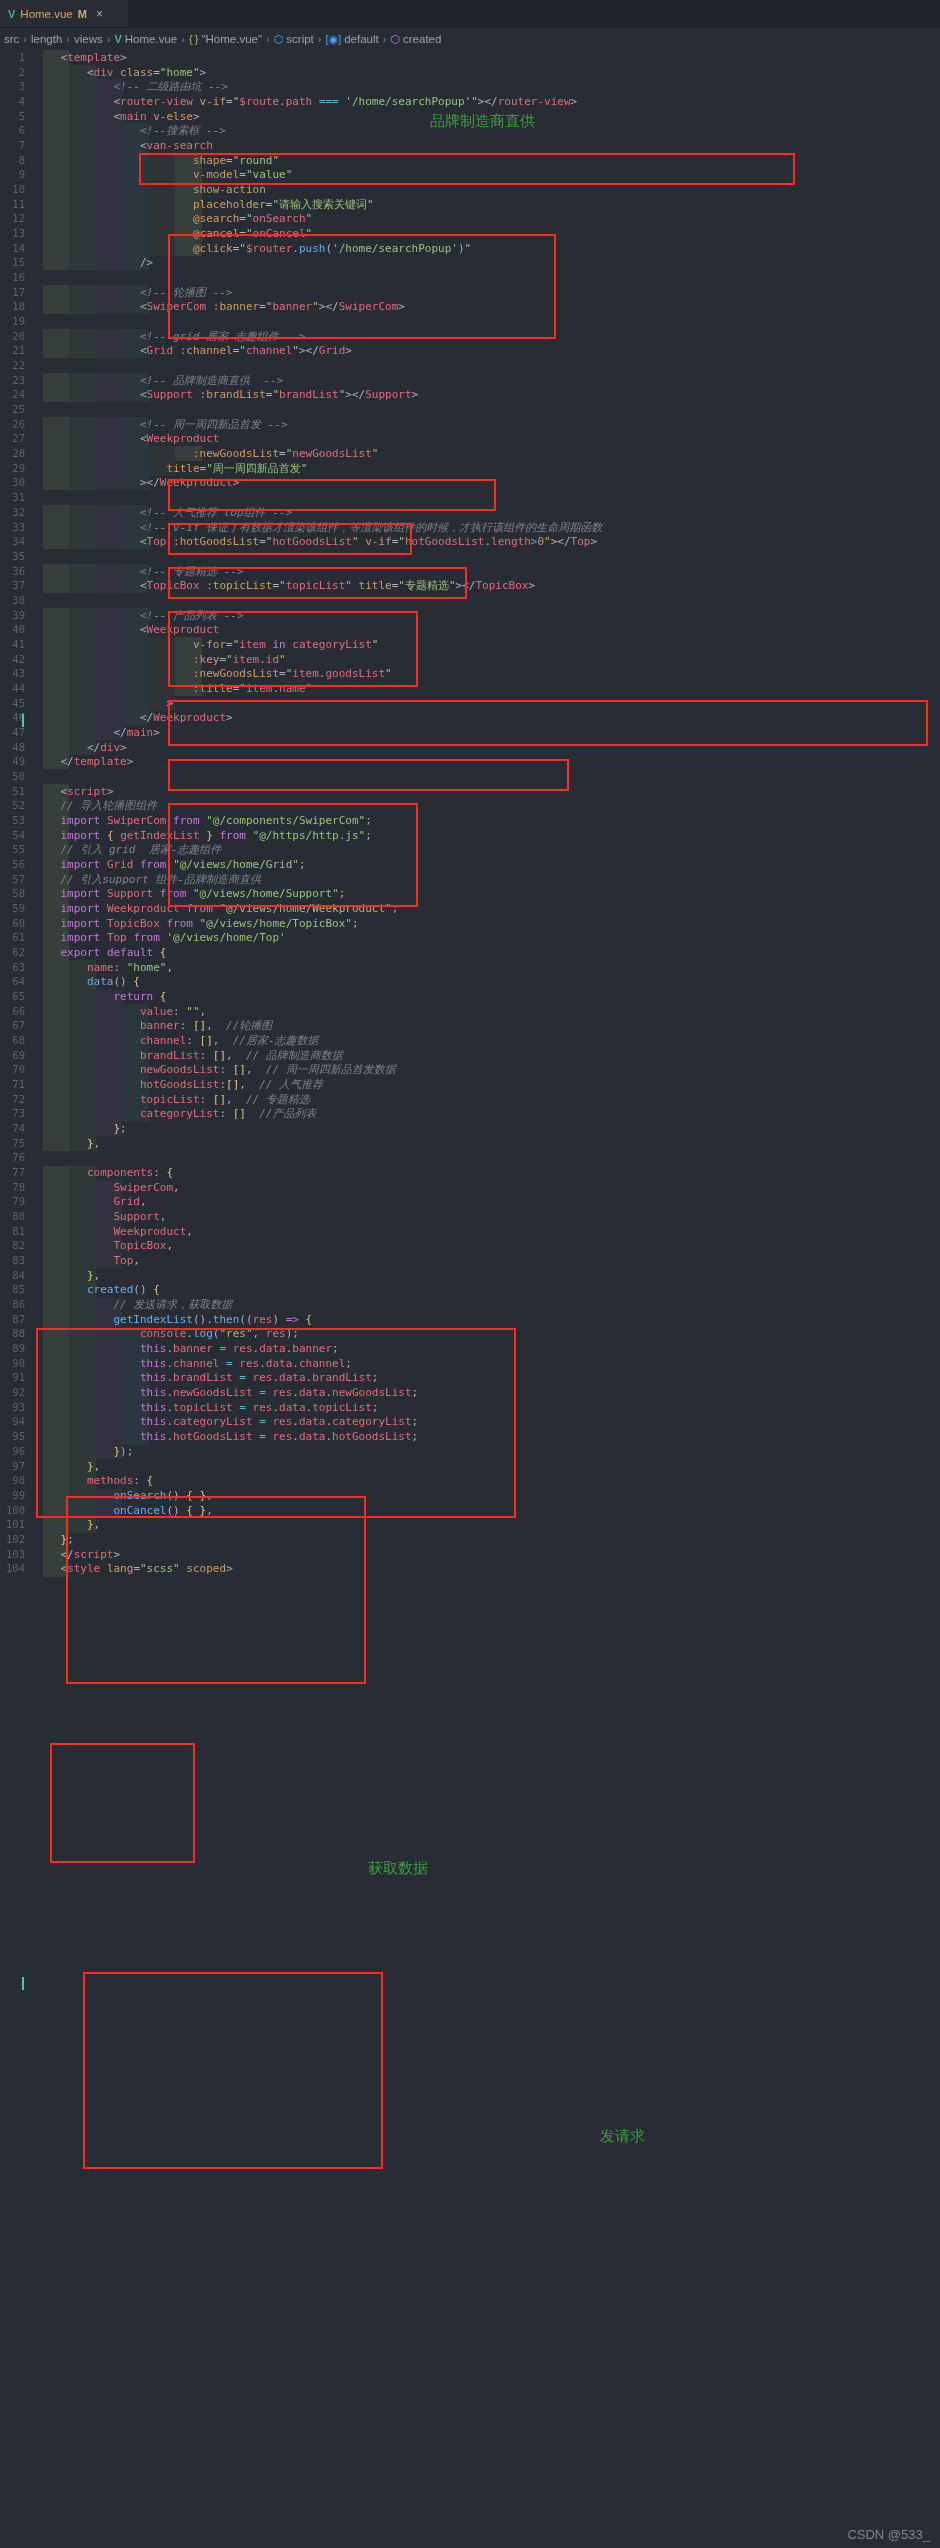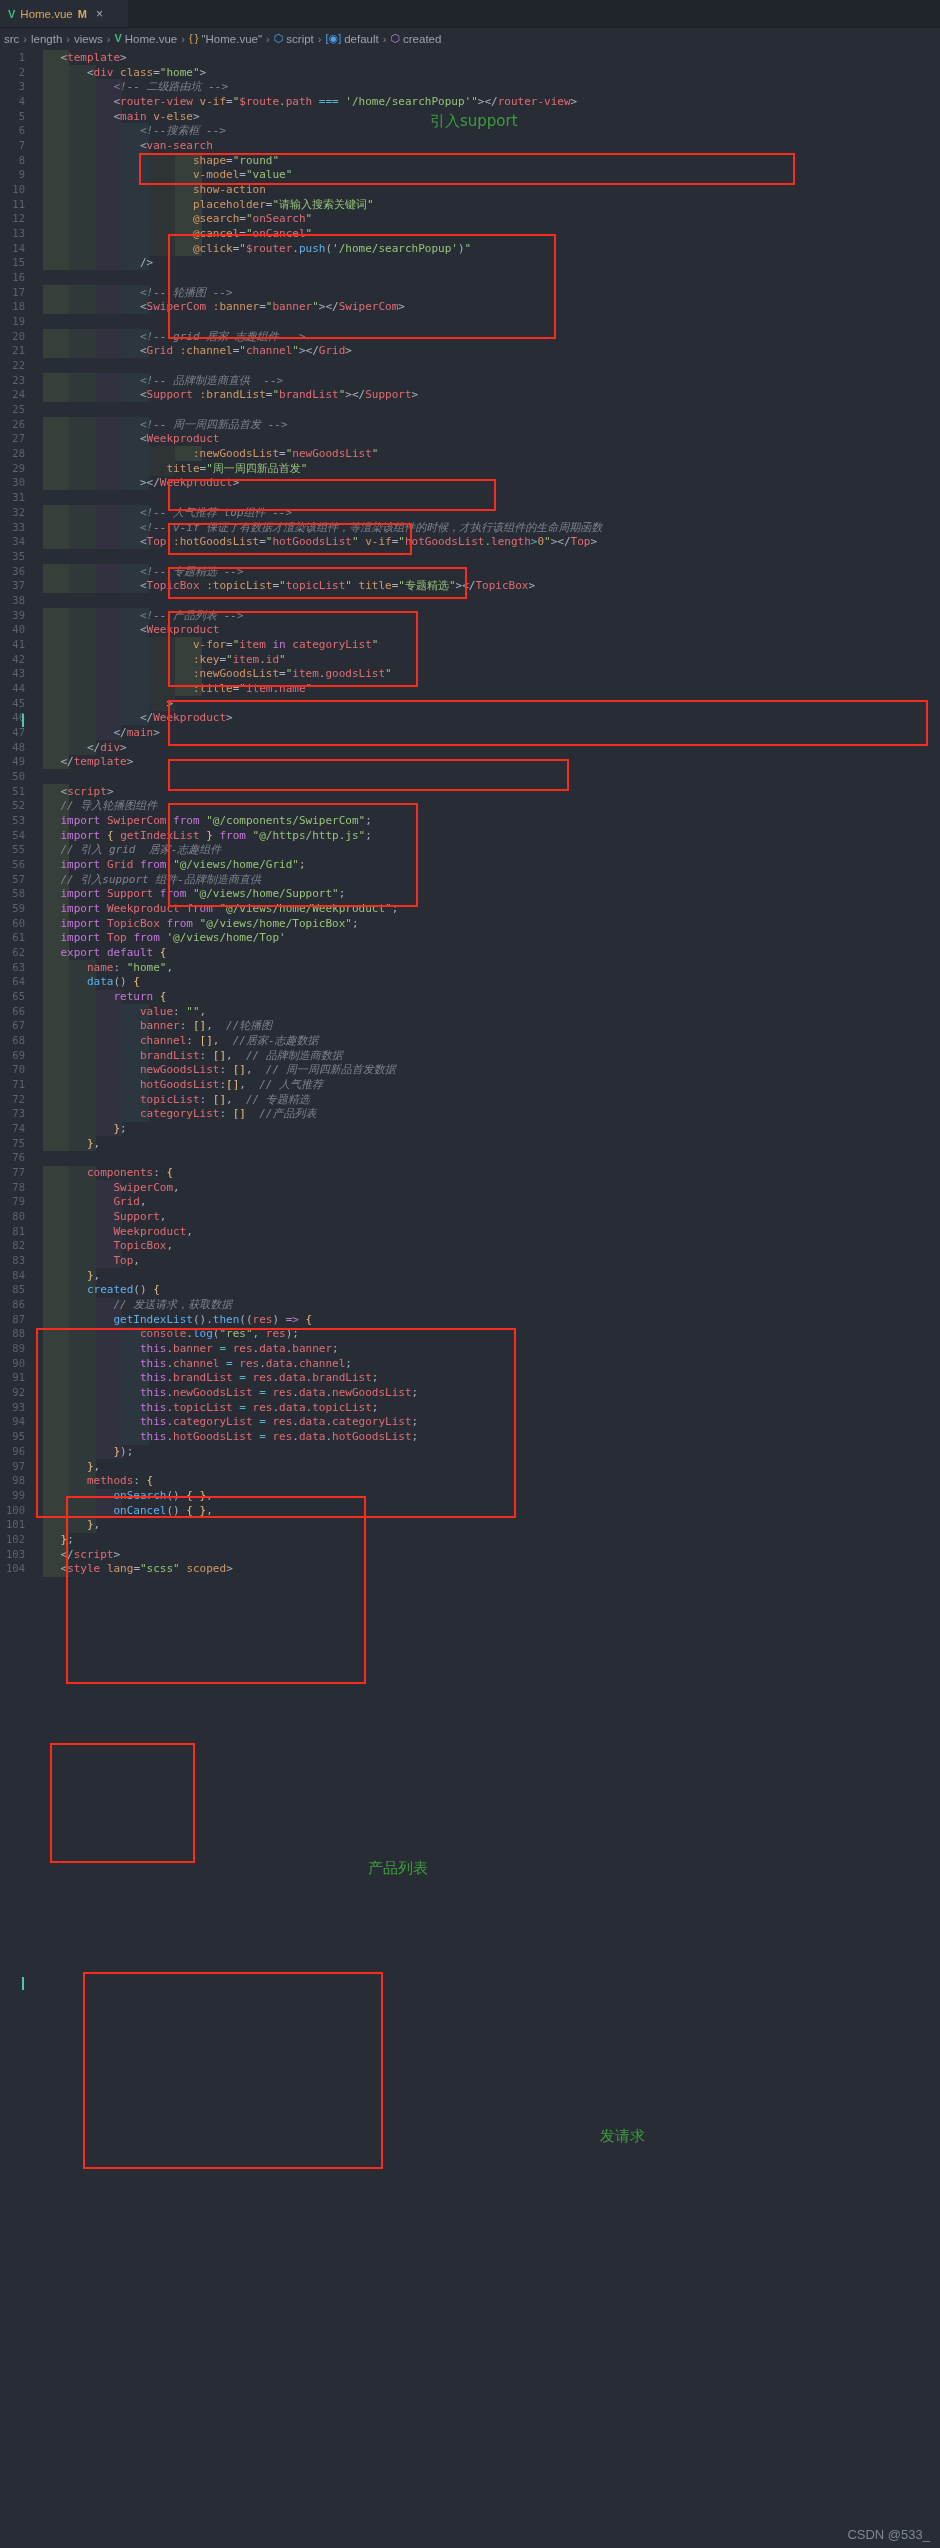--- a/index.html
+++ b/index.html
@@ -43,21 +43,21 @@
     background: #282c34;
     display: flex;
     align-items: center;
     padding-left: 4px;
     font-family: "Liberation Sans", sans-serif;
     font-size: 11.5px;
     color: #9aa2ae;
     white-space: nowrap;
     overflow: hidden;
   }
-  #breadcrumb .crumb { display: inline-flex; align-items: flex-start; gap: 3px; }
+  #breadcrumb .crumb { display: inline-flex; align-items: flex-end; gap: 3px; }
   #breadcrumb .sep { color: #7d8590; margin: 0 4px; font-size: 11px; }
   .ic { font-size: 11px; line-height: 1; }
   .ic-vue  { color: #41b883; font-weight: bold; }
   .ic-json { color: #cfa95e; }
   .ic-cube { color: #4aa3f0; }
   .ic-at   { color: #4aa3f0; }
   .ic-mcube{ color: #b77ee0; }
 
   
   #editor {
@@ -523,20 +523,20 @@
       <div class="rbox" style="left: 168px; top: 473px; width: 244px; height: 32px;"></div>
       <div class="rbox" style="left: 168px; top: 517px; width: 299px; height: 32px;"></div>
       <div class="rbox" style="left: 168px; top: 561px; width: 250px; height: 76px;"></div>
       <div class="rbox" style="left: 168px; top: 650px; width: 760px; height: 46px;"></div>
       <div class="rbox" style="left: 168px; top: 709px; width: 401px; height: 32px;"></div>
       <div class="rbox" style="left: 168px; top: 753px; width: 250px; height: 104px;"></div>
       <div class="rbox" style="left: 36px; top: 1278px; width: 480px; height: 190px;"></div>
       <div class="rbox" style="left: 66px; top: 1446px; width: 300px; height: 188px;"></div>
       <div class="rbox" style="left: 50px; top: 1693px; width: 145px; height: 120px;"></div>
       <div class="rbox" style="left: 83px; top: 1922px; width: 300px; height: 197px;"></div>
-      <div class="gnote" style="left: 430px; top: 62px;">引入support</div>
-      <div class="gnote" style="left: 368px; top: 1809px;">产品列表</div>
+      <div class="gnote" style="left: 430px; top: 62px;">品牌制造商直供</div>
+      <div class="gnote" style="left: 368px; top: 1809px;">获取数据</div>
       <div class="gnote" style="left: 600px; top: 2077px;">发请求</div>
       <div class="cursorbar" style="left: 22px; top: 664px; height: 13px;"></div>
       <div class="cursorbar" style="left: 22px; top: 1927px; height: 13px;"></div>
     </div>
   <div id="watermark">CSDN @533_</div>
 </div>
 
 </body></html>

